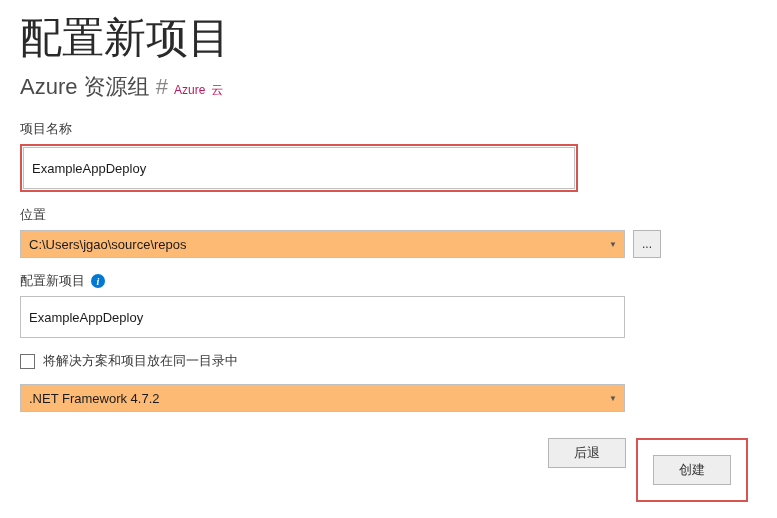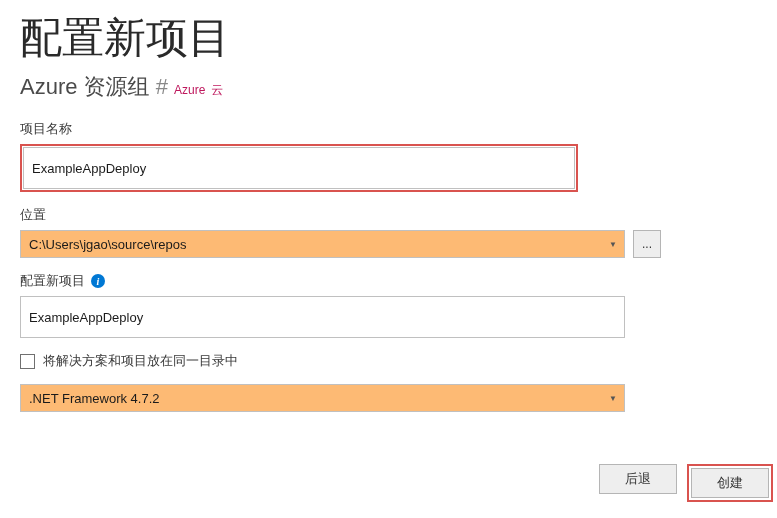--- a/index.html
+++ b/index.html
@@ -127,37 +127,37 @@
       cursor: pointer;
     }
     .checkbox-label {
       font-size: 13px;
       color: #3a3a3a;
       font-family: Liberation Serif, serif;
     }
     .footer {
       position: absolute;
       bottom: 16px;
-      right: 4px;
+      right: 29px;
       display: flex;
       gap: 10px;
     }
     .btn {
       min-width: 78px;
       height: 30px;
       border: 1px solid #b5b5b5;
       background: #eeeeee;
       font-size: 13px;
       color: #333;
       cursor: pointer;
       font-family: inherit;
     }
     .btn-hl-wrap {
       border: 2px solid #d9534f;
-      padding: 2px;
+      padding: 15px;
       display: inline-block;
     }
   </style>
 </head>
 <body>
 
 <div class="title">配置新项目</div>
 
 <div class="subtitle-row">
   <span class="subtitle">

